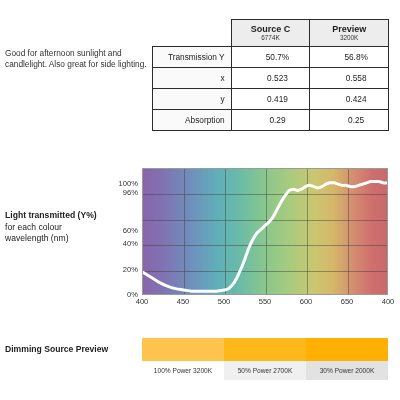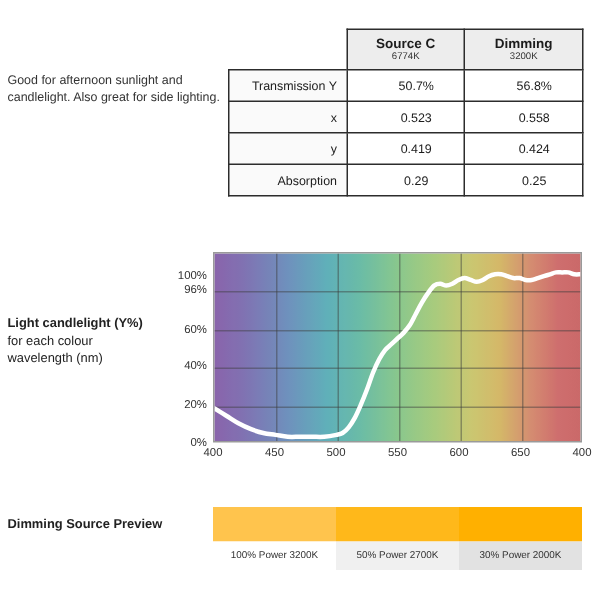--- a/index.html
+++ b/index.html
@@ -88,21 +88,21 @@
 
   <table class="spec-table">
     <thead>
       <tr>
         <th class="corner"></th>
         <th>
           <span class="hd-name">Source C</span>
           <span class="hd-k">6774K</span>
         </th>
         <th>
-          <span class="hd-name">Dimming</span>
+          <span class="hd-name">Preview</span>
           <span class="hd-k">3200K</span>
         </th>
       </tr>
     </thead>
     <tbody>
       <tr>
         <td class="lbl">Transmission Y</td>
         <td class="val">50.7%</td>
         <td class="val">56.8%</td>
       </tr>
@@ -118,30 +118,30 @@
       </tr>
       <tr>
         <td class="lbl">Absorption</td>
         <td class="val">0.29</td>
         <td class="val">0.25</td>
       </tr>
     </tbody>
   </table>
 
   <div class="chart-label">
-    <b>Light candlelight (Y%)</b><br>
+    <b>Light transmitted (Y%)</b><br>
     <span>for each colour</span><br>
     <span>wavelength (nm)</span>
   </div>
 
   <div class="y-ticks">
       <span style="top: 129px;">0%</span>
       <span style="top: 103.6px;">20%</span>
       <span style="top: 78.2px;">40%</span>
-      <span style="top: 54px;">60%</span>
+      <span style="top: 65px;">60%</span>
       <span style="top: 27.4px;">96%</span>
       <span style="top: 18px;">100%</span>
     </div>
   <div class="x-ticks">
       <span style="left: 22px;">400</span>
       <span style="left: 63px;">450</span>
       <span style="left: 104px;">500</span>
       <span style="left: 145px;">550</span>
       <span style="left: 186px;">600</span>
       <span style="left: 227px;">650</span>

